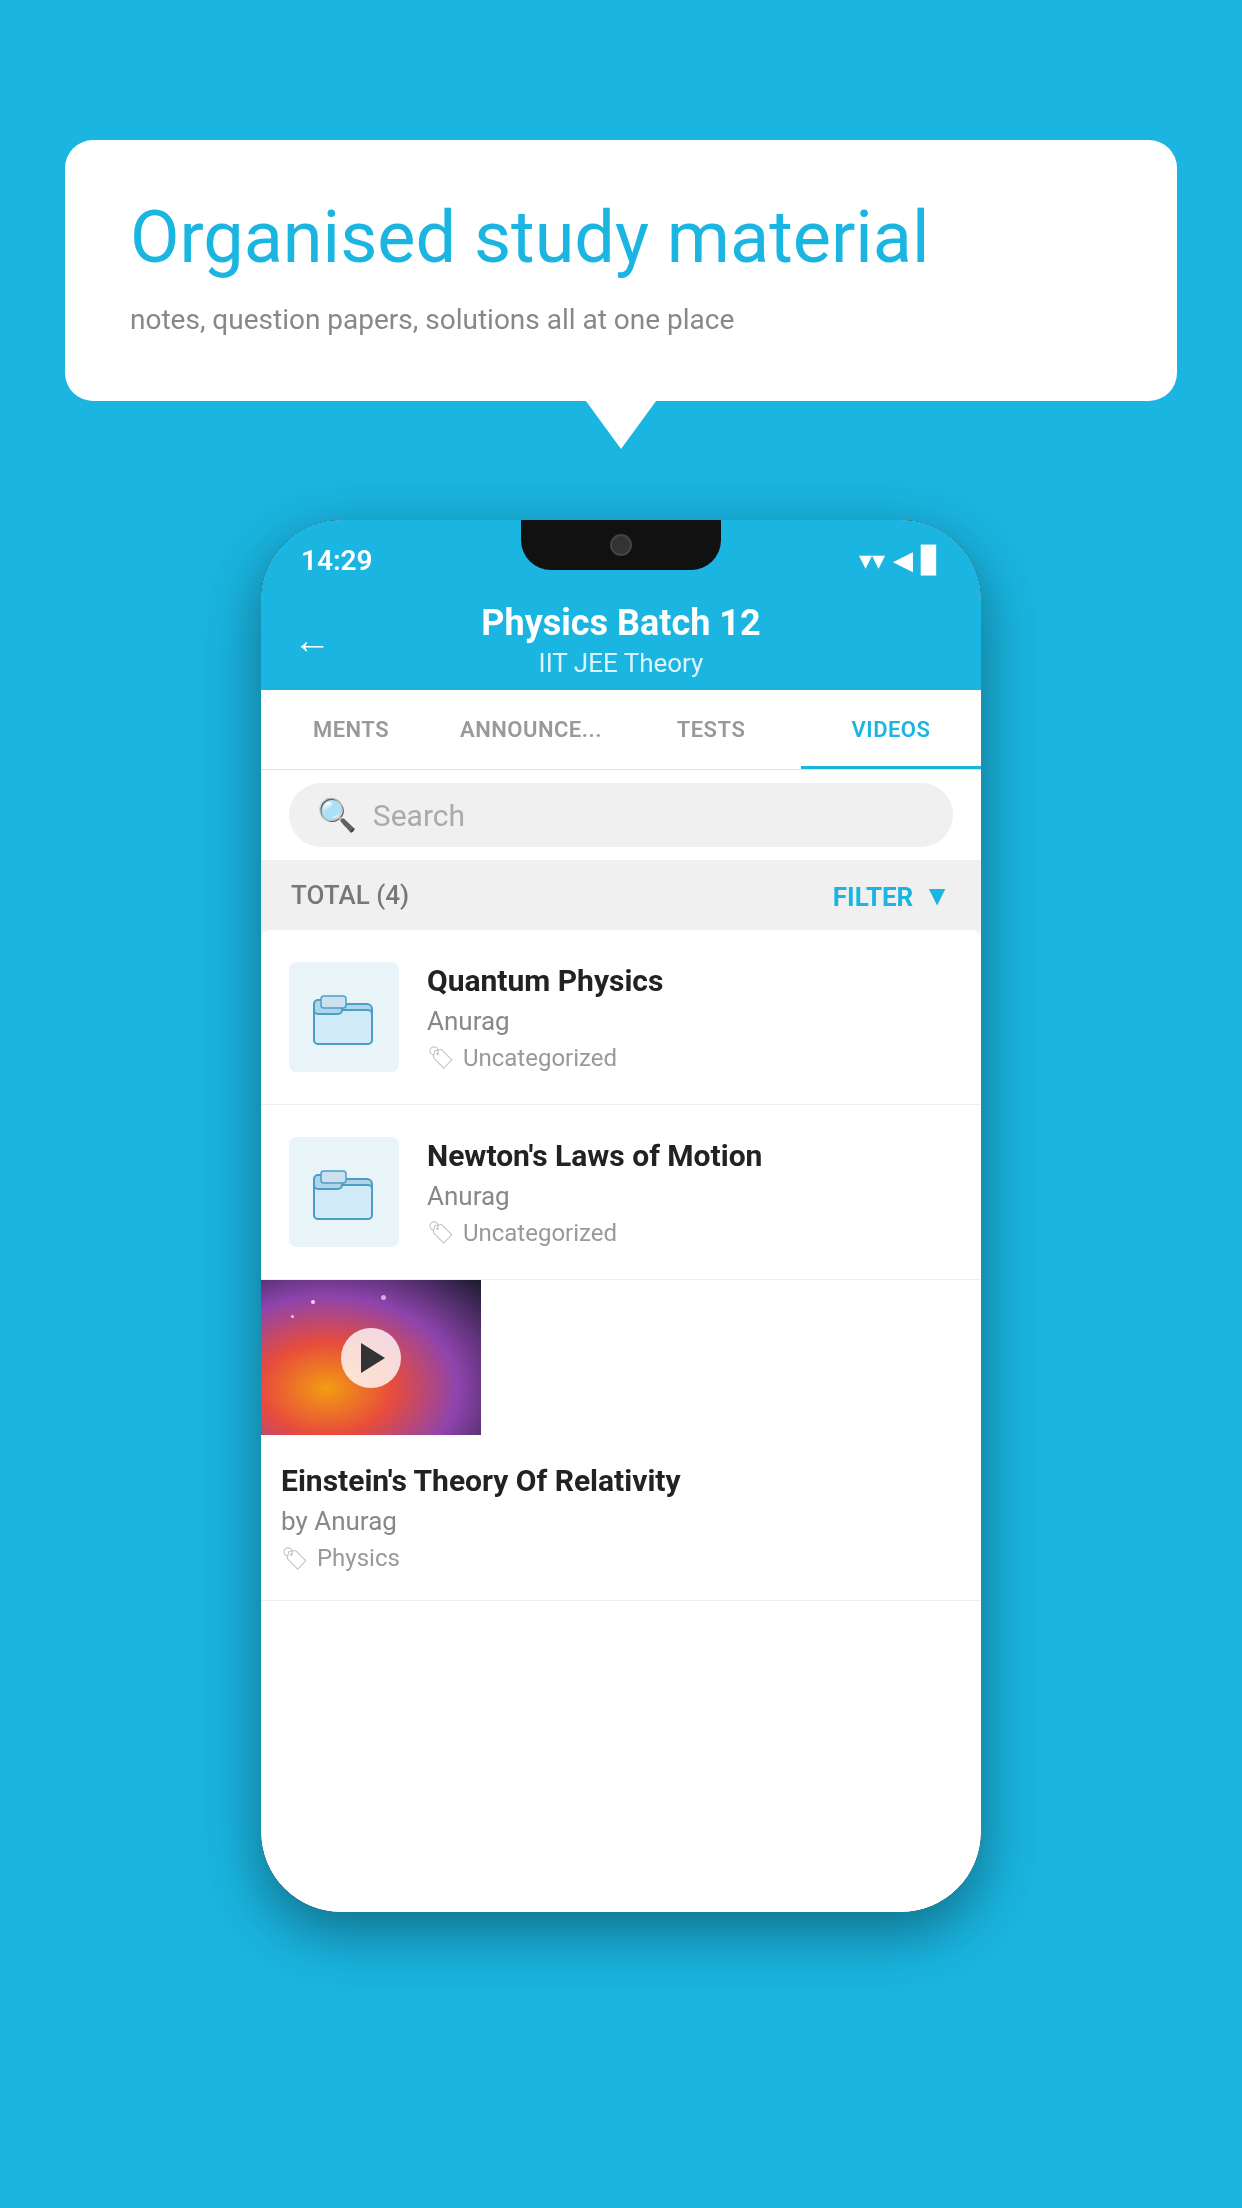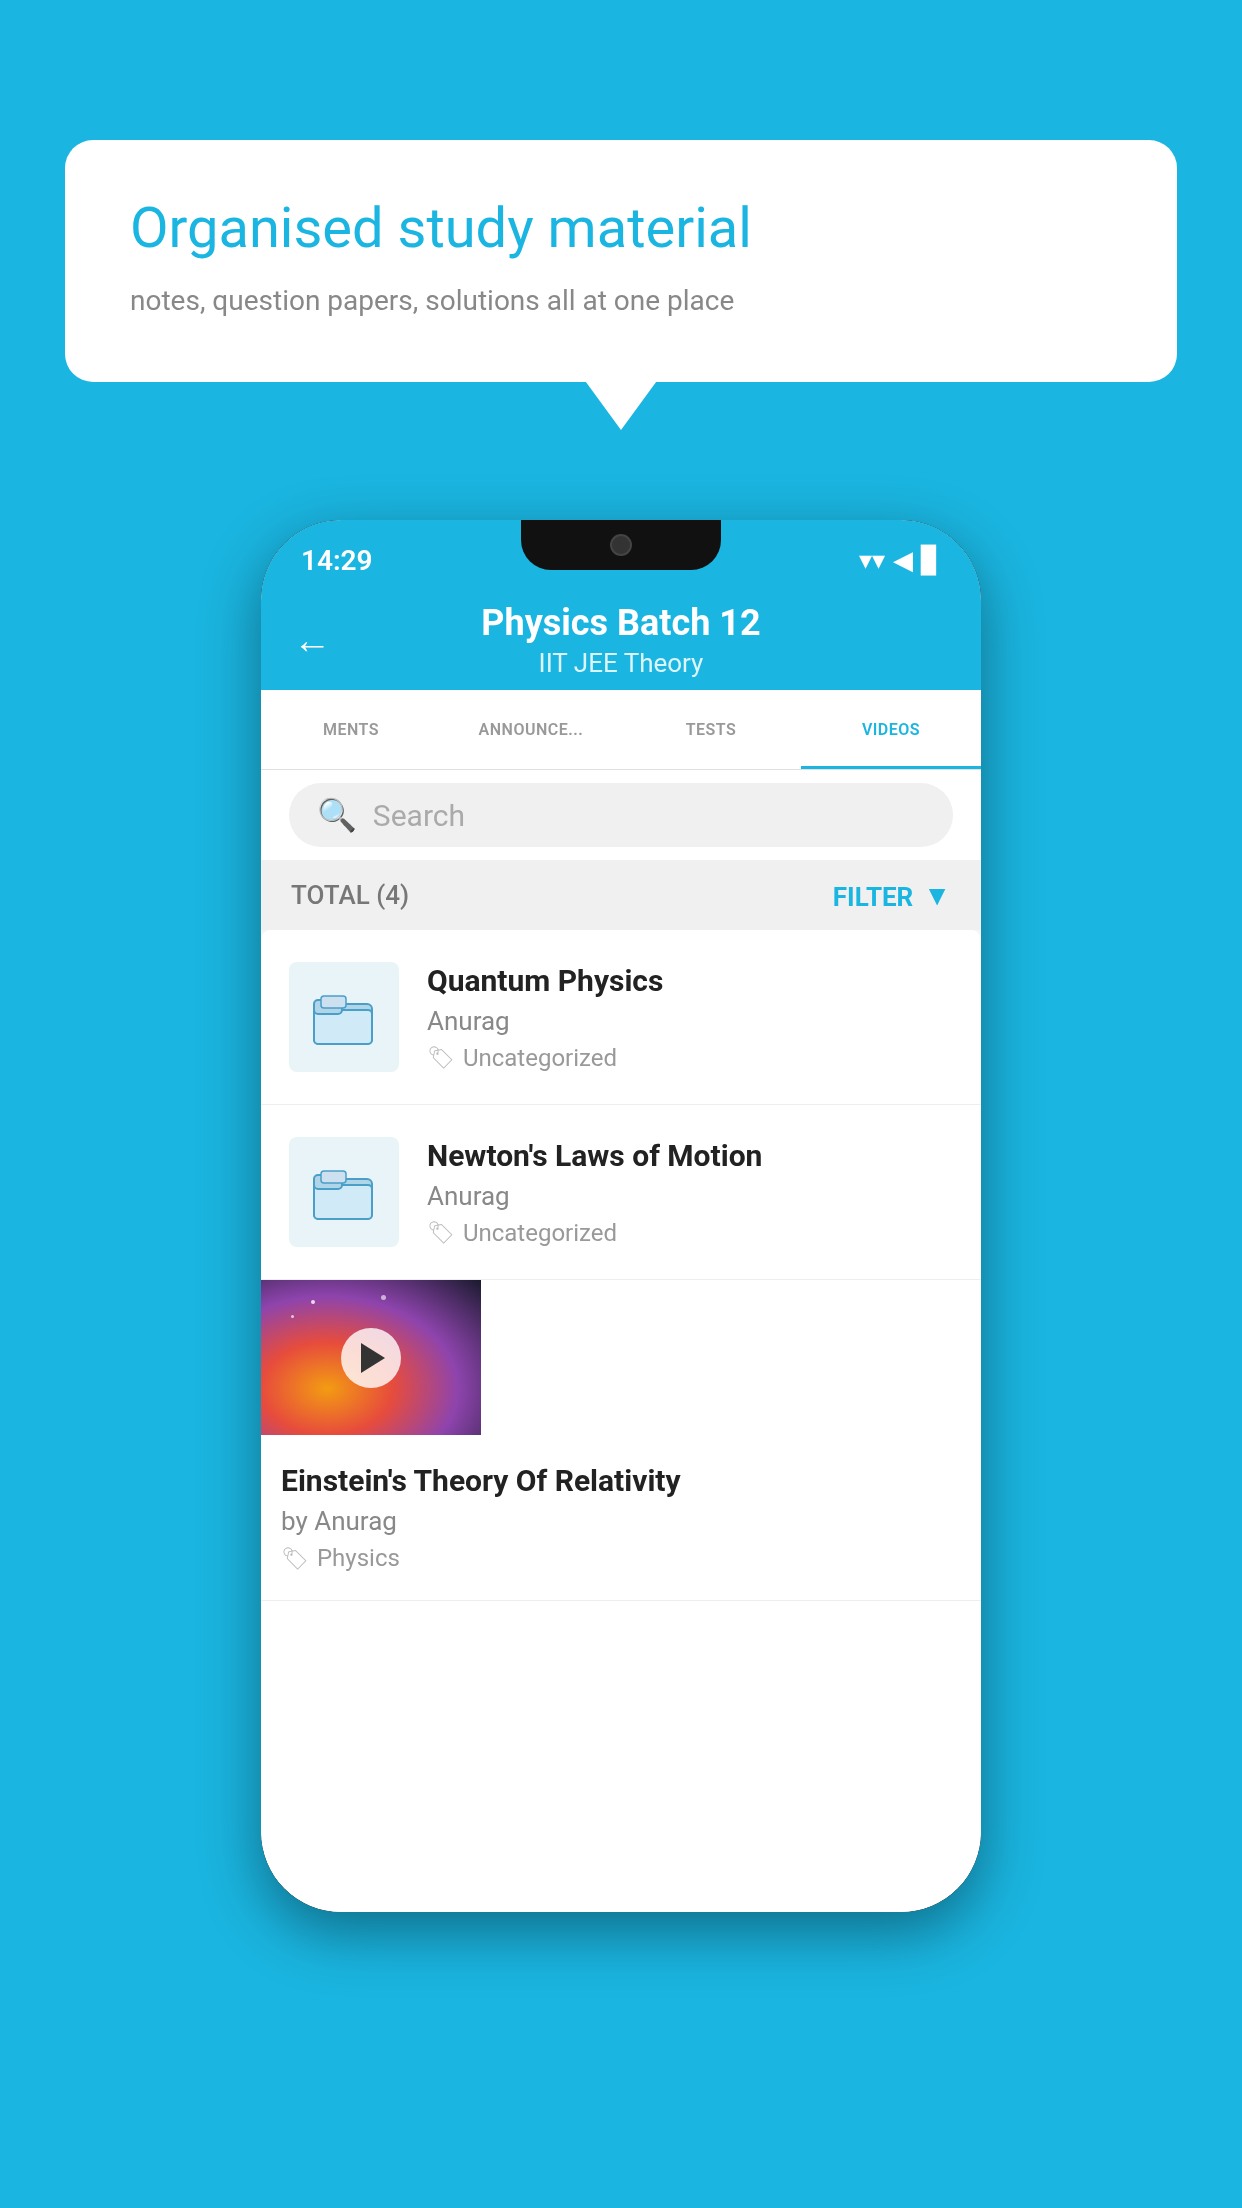--- a/index.html
+++ b/index.html
@@ -31,21 +31,21 @@
       bottom: -48px;
       left: 50%;
       transform: translateX(-50%);
       width: 0;
       height: 0;
       border-left: 38px solid transparent;
       border-right: 38px solid transparent;
       border-top: 52px solid white;
     }
     .bubble-title {
-      font-size: 56px;
+      font-size: 72px;
       font-weight: 400;
       color: #1ab5e0;
       line-height: 1.2;
       margin-bottom: 22px;
     }
     .bubble-subtitle {
       font-size: 28px;
       color: #888;
       font-weight: 400;
     }
@@ -173,21 +173,21 @@
       background: white;
       display: flex;
       align-items: stretch;
       border-bottom: 1px solid #e0e0e0;
     }
     .tab-item {
       flex: 1;
       display: flex;
       align-items: center;
       justify-content: center;
-      font-size: 16px;
+      font-size: 22px;
       font-weight: 600;
       color: #999;
       text-transform: uppercase;
       letter-spacing: 0.5px;
       position: relative;
       cursor: pointer;
     }
     .tab-item.active {
       color: #1ab5e0;
     }

